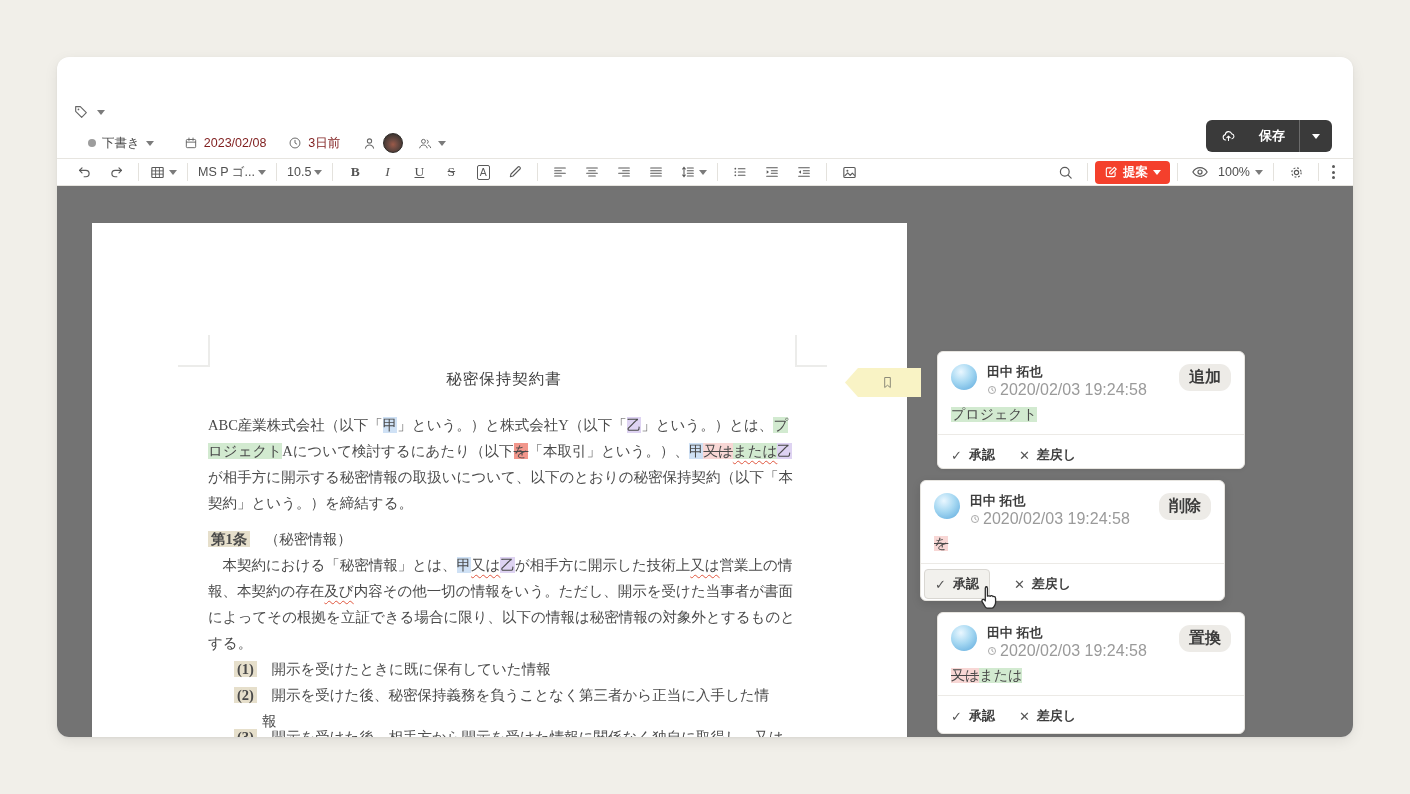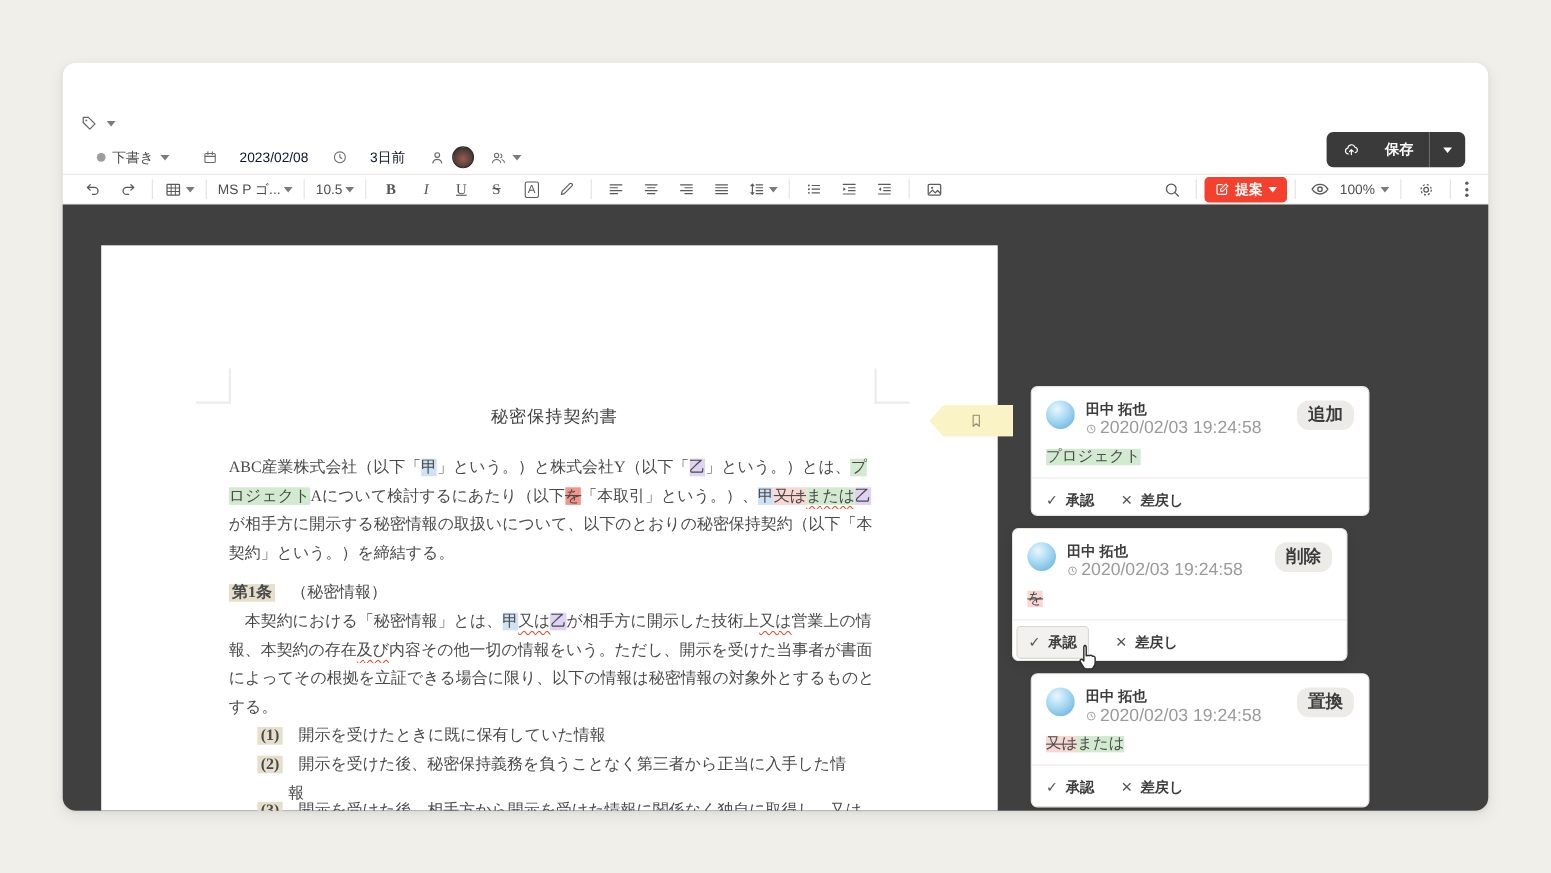--- a/index.html
+++ b/index.html
@@ -17,21 +17,21 @@
   
   .hdr-row1{position:absolute;left:0;top:10px;height:30px;width:100%;display:flex;align-items:center;}
   .back-btn{margin-left:30px;width:20px;height:20px;display:flex;align-items:center;justify-content:center;cursor:pointer;}
   .doc-name{margin-left:6px;font-size:15px;font-weight:bold;color:#333;}
   .hdr-ic{margin-left:18px;width:20px;height:20px;display:flex;align-items:center;justify-content:center;cursor:pointer;}
   .hdr-row2{position:absolute;left:0;top:44px;height:22px;width:100%;display:flex;align-items:center;}
   .tag-btn{margin-left:16px;display:flex;align-items:center;gap:8px;cursor:pointer;}
   .hdr-row3{position:absolute;left:0;top:70px;height:32px;width:100%;display:flex;align-items:center;font-size:12.5px;color:#4c4c4c;text-align:right;}
   .status-grp{margin-left:31px;display:flex;align-items:center;gap:6px;cursor:pointer;}
   .status-dot{width:8px;height:8px;border-radius:50%;background:#9d9d9d;}
-  .meta-grp{display:flex;align-items:center;gap:20px;color:#0f172a;}
+  .meta-grp{display:flex;align-items:center;gap:6px;color:#7f1d1d;}
   .meta-grp.date{margin-left:30px;}
   .meta-grp.time{margin-left:22px;}
   .owner-grp{margin-left:22px;display:flex;align-items:center;gap:6px;}
   .avatar-sm{width:18px;height:18px;border-radius:50%;
     background:radial-gradient(circle at 50% 58%,#9c5a49 0%,#6b4a42 35%,#3a332f 78%);
     border:1px solid #2e2a27;}
   .invite-grp{margin-left:14px;display:flex;align-items:center;gap:5px;cursor:pointer;}
   .caret{width:0;height:0;border-left:4px solid transparent;border-right:4px solid transparent;border-top:5px solid #7b7b7b;display:inline-block;}
   .caret.white{border-top-color:#fff;}
   .save-btn{position:absolute;right:21px;top:63px;height:32px;background:#3a3a3a;border-radius:6px;
@@ -54,21 +54,21 @@
   .tb-letter.u{text-decoration:underline;}
   .tb-letter.s{text-decoration:line-through;}
   .tb-boxa{font-size:10.5px;border:1.2px solid #5a5a5a;border-radius:2px;padding:0 2px;line-height:12px;height:13px;}
   .tb-spacer{flex:1;}
   .proposal-btn{height:23px;background:#f4402c;border-radius:4px;color:#fff;display:flex;align-items:center;
     gap:5px;padding:0 9px;font-size:12.5px;font-weight:bold;cursor:pointer;}
   .zoom-grp{display:flex;align-items:center;gap:5px;cursor:pointer;}
   .kebab{display:flex;flex-direction:column;gap:2.5px;align-items:center;padding:0 6px;cursor:pointer;}
   .kebab i{width:3px;height:3px;border-radius:50%;background:#5a5a5a;}
   
-  .content{position:absolute;left:0;top:129px;width:100%;height:551px;background:#404040;
+  .content{position:absolute;left:0;top:129px;width:100%;height:551px;background:#737373;
     border-radius:0 0 12px 12px;overflow:hidden;}
   .page{position:absolute;left:35px;top:37px;width:815px;height:514px;background:#fff;
     box-shadow:0 1px 3px rgba(0,0,0,.04);}
   .corner{position:absolute;width:30px;height:30px;top:112px;}
   .corner.l{left:86px;border-right:2px solid #ececea;border-bottom:2px solid #ececea;}
   .corner.r{left:703px;border-left:2px solid #ececea;border-bottom:2px solid #ececea;}
   .doc{position:absolute;left:116px;top:0;width:592px;
     font-family:"Liberation Serif","DejaVu Serif",serif;
     font-size:14.5px;color:#4a4a4a;}
   .doc-title{margin-top:146px;text-align:center;font-size:15.5px;color:#3f3f3f;letter-spacing:1px;}

